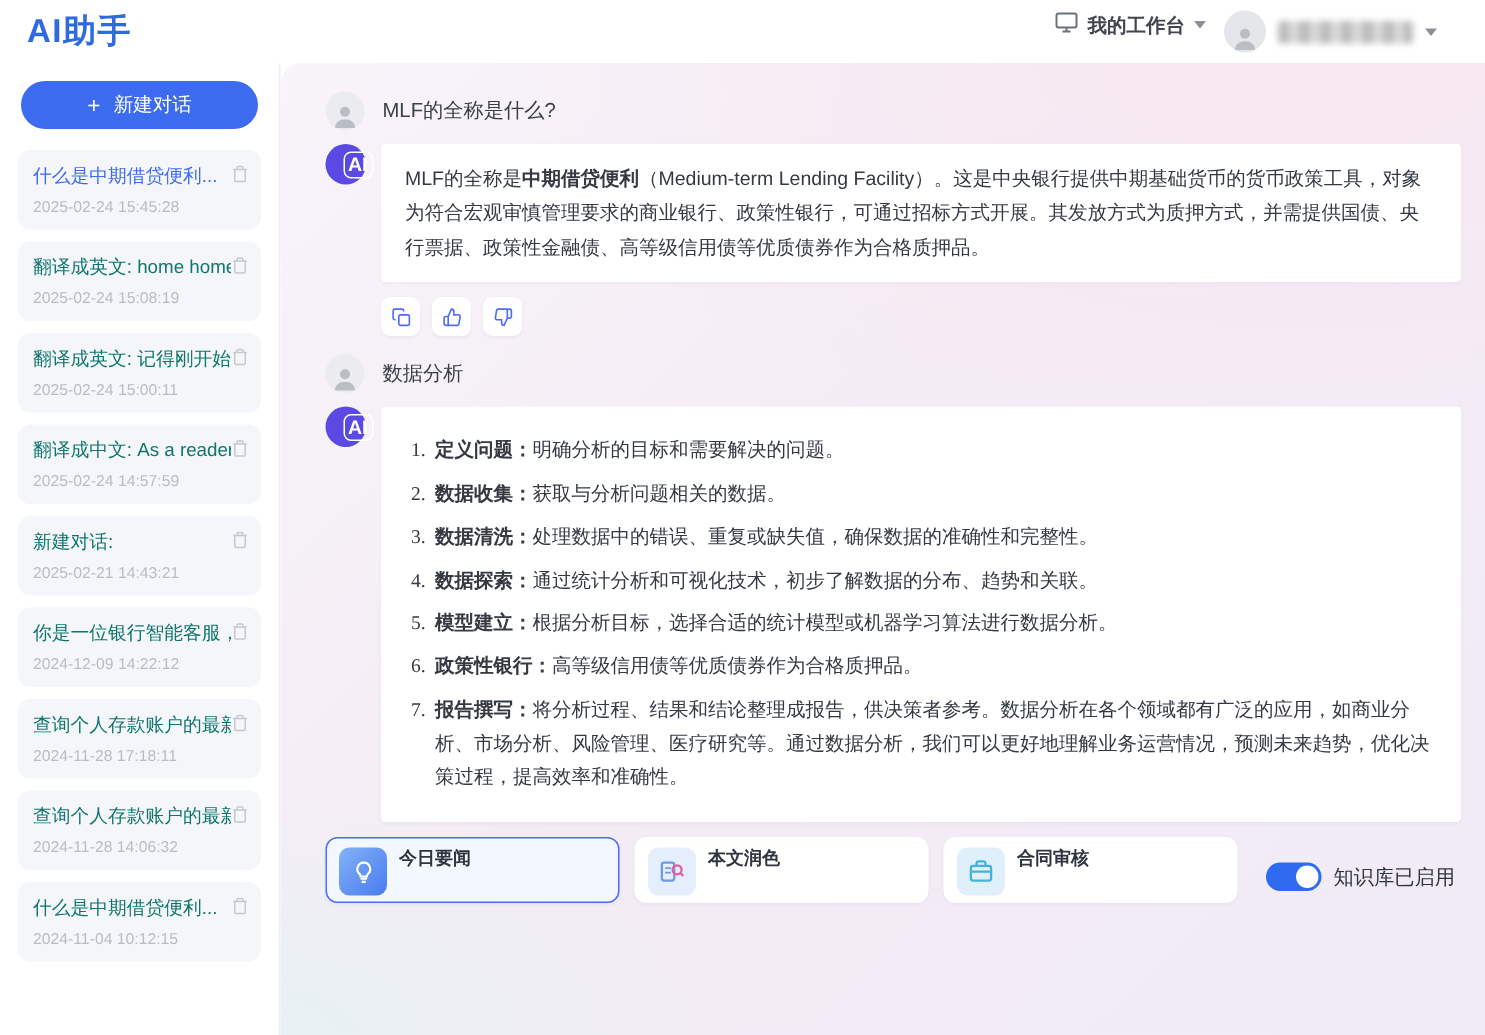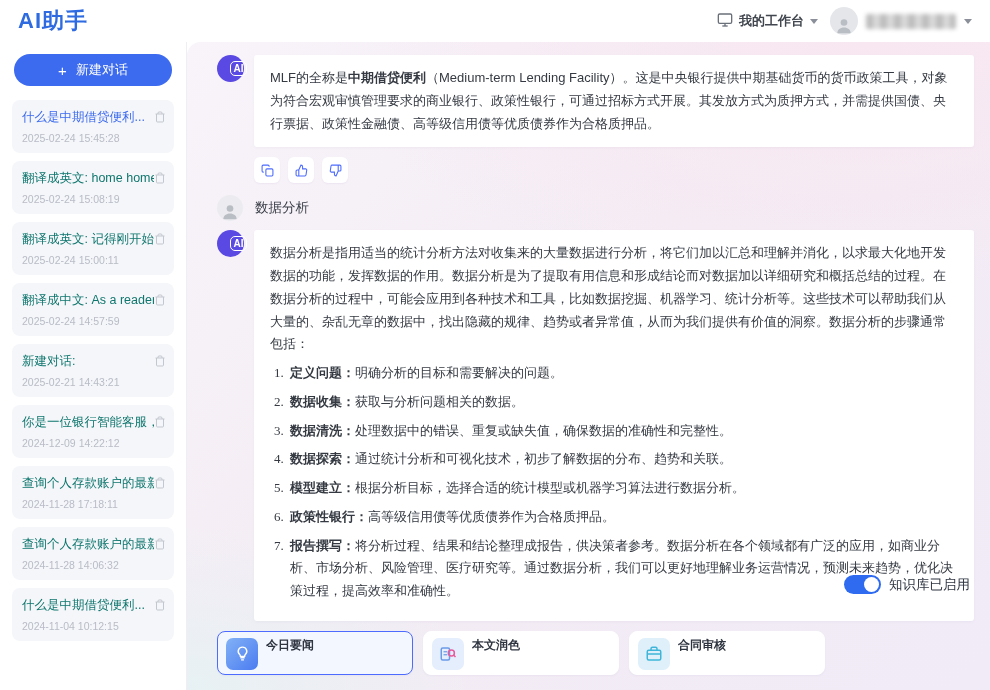--- a/index.html
+++ b/index.html
@@ -1,23 +1,23 @@
 <!DOCTYPE html>
 <html><head>
 <meta charset="utf-8">
 <style>
   * { margin:0; padding:0; box-sizing:border-box; }
   html,body { width:990px; height:690px; overflow:hidden; background:#fff;
     font-family:"Liberation Sans","DejaVu Sans",sans-serif; }
 
   
-  .header { position:absolute; top:0; left:0; right:0; height:42px; background:#fff;
+  .header { position:absolute; top:0; left:0; right:14px; height:42px; background:#fff;
     display:flex; align-items:center; justify-content:space-between; padding:0 18px; z-index:5; }
   .logo { font-size:22px; font-weight:bold; color:#2E6BE0; letter-spacing:1px; }
-  .header-right { display:flex; align-items:center; gap:12px; }
+  .header-right { display:flex; align-items:flex-start; gap:12px; }
   .workbench { display:flex; align-items:center; gap:6px; font-size:13px; font-weight:bold;
     color:#41464f; cursor:pointer; }
   .caret { width:0; height:0; border-left:4px solid transparent; border-right:4px solid transparent;
     border-top:5px solid #8a8f99; display:inline-block; }
   .avatar { width:28px; height:28px; border-radius:50%; background:#e4e6ea; overflow:hidden;
     display:flex; align-items:flex-end; justify-content:center; }
   .blur-name { width:90px; height:15px; border-radius:2px;
     background:repeating-linear-gradient(90deg,#bdbdbd 0 7px,#d9d9d9 7px 14px); filter:blur(2px); }
   .user-menu { display:flex; align-items:center; gap:8px; cursor:pointer; }
 
@@ -43,21 +43,21 @@
     padding:13px 16px 0 30px; }
 
   .msg-user { display:flex; align-items:center; gap:12px; margin:6px 0 9px; }
   .u-avatar { width:26px; height:26px; border-radius:50%; background:#ececf0; overflow:hidden;
     display:flex; align-items:flex-end; justify-content:center; flex-shrink:0; }
   .msg-text { font-size:13.5px; color:#3a3f48; }
 
   .msg-ai { display:flex; align-items:flex-start; gap:10px; }
   .ai-avatar { width:27px; height:27px; border-radius:50%; background:#5A49E2; color:#fff;
     display:flex; align-items:center; justify-content:center; flex-shrink:0; }
-  .ai-avatar b { font-size:10px; border:1.4px solid #fff; border-radius:5px; padding:1.5px 2.5px; line-height:1;margin-left:16px; }
+  .ai-avatar b { font-size:13px; border:1.4px solid #fff; border-radius:5px; padding:1.5px 2.5px; line-height:1;margin-left:16px; }
   .ai-card { background:#fff; border-radius:3px; padding:12px 16px; font-size:13px; color:#353a42;
     line-height:1.75; flex:1; box-shadow:0 1px 3px rgba(90,70,130,0.05); }
 
   .actions { display:flex; gap:8px; margin:10px 0 12px 37px; }
   .action-btn { width:26px; height:26px; background:#fff; border-radius:6px; display:flex;
     align-items:center; justify-content:center; color:#4d6bfe; cursor:pointer;
     box-shadow:0 1px 2px rgba(90,70,130,0.06); }
 
   .steps { list-style:none; counter-reset:step; margin-top:6px;font-family:Liberation Serif, serif; }
   .steps li { counter-increment:step; margin:6px 0; padding-left:20px; position:relative; }
@@ -187,20 +187,29 @@
     <div class="hist-time">2024-11-04 10:12:15</div>
     <span class="trash"><svg width="12" height="12" viewBox="0 0 24 24" fill="none" stroke="currentColor" stroke-width="2">
           <polyline points="3 6 5 6 21 6"></polyline>
           <path d="M19 6v14a2 2 0 0 1-2 2H7a2 2 0 0 1-2-2V6m3 0V4a2 2 0 0 1 2-2h4a2 2 0 0 1 2 2v2"></path>
         </svg></span>
   </div>
 </div>
 
 <div class="chat">
 
+  <div class="msg-user">
+    <div class="u-avatar">
+      <svg width="20" height="20" viewBox="0 0 24 24" fill="#b9bdc4">
+          <circle cx="12" cy="9" r="4"></circle>
+          <path d="M4 22c0-4.4 3.6-7 8-7s8 2.6 8 7z"></path>
+        </svg>
+    </div>
+    <div class="msg-text">MLF的全称是什么?</div>
+  </div>
 
   <div class="msg-ai">
     <div class="ai-avatar">
         <b>AI</b>
       </div>
     <div class="ai-card"><span>MLF的全称是</span><b>中期借贷便利</b><span>（Medium-term Lending Facility）。这是中央银行提供中期基础货币的货币政策工具，对象为符合宏观审慎管理要求的商业银行、政策性银行，可通过招标方式开展。其发放方式为质押方式，并需提供国债、央行票据、政策性金融债、高等级信用债等优质债券作为合格质押品。</span></div>
   </div>
 
   <div class="actions">
     <div class="action-btn">
@@ -229,21 +238,20 @@
         </svg>
     </div>
     <div class="msg-text">数据分析</div>
   </div>
 
   <div class="msg-ai">
     <div class="ai-avatar">
         <b>AI</b>
       </div>
     <div class="ai-card">
-      <div>数据分析是指用适当的统计分析方法对收集来的大量数据进行分析，将它们加以汇总和理解并消化，以求最大化地开发数据的功能，发挥数据的作用。数据分析是为了提取有用信息和形成结论而对数据加以详细研究和概括总结的过程。在数据分析的过程中，可能会应用到各种技术和工具，比如数据挖掘、机器学习、统计分析等。这些技术可以帮助我们从大量的、杂乱无章的数据中，找出隐藏的规律、趋势或者异常值，从而为我们提供有价值的洞察。数据分析的步骤通常包括：</div>
       <ol class="steps">
         <li><span class="step-term">定义问题：</span><span>明确分析的目标和需要解决的问题。</span></li>
         <li><span class="step-term">数据收集：</span><span>获取与分析问题相关的数据。</span></li>
         <li><span class="step-term">数据清洗：</span><span>处理数据中的错误、重复或缺失值，确保数据的准确性和完整性。</span></li>
         <li><span class="step-term">数据探索：</span><span>通过统计分析和可视化技术，初步了解数据的分布、趋势和关联。</span></li>
         <li><span class="step-term">模型建立：</span><span>根据分析目标，选择合适的统计模型或机器学习算法进行数据分析。</span></li>
         <li><span class="step-term">政策性银行：</span><span>高等级信用债等优质债券作为合格质押品。</span></li>
         <li><span class="step-term">报告撰写：</span><span>将分析过程、结果和结论整理成报告，供决策者参考。数据分析在各个领域都有广泛的应用，如商业分析、市场分析、风险管理、医疗研究等。通过数据分析，我们可以更好地理解业务运营情况，预测未来趋势，优化决策过程，提高效率和准确性。</span></li>
       </ol>
     </div>

